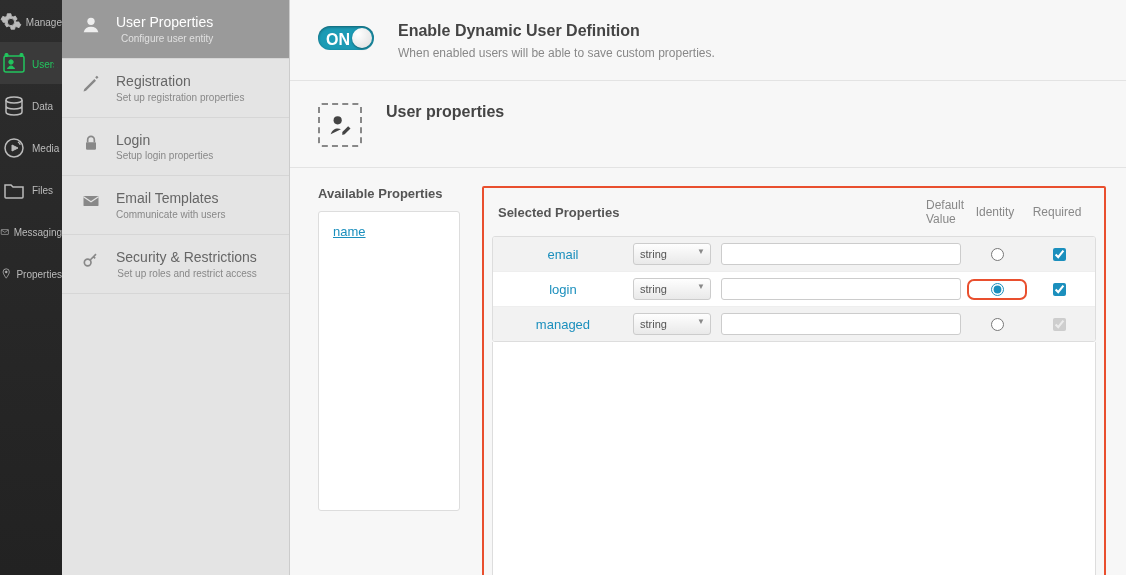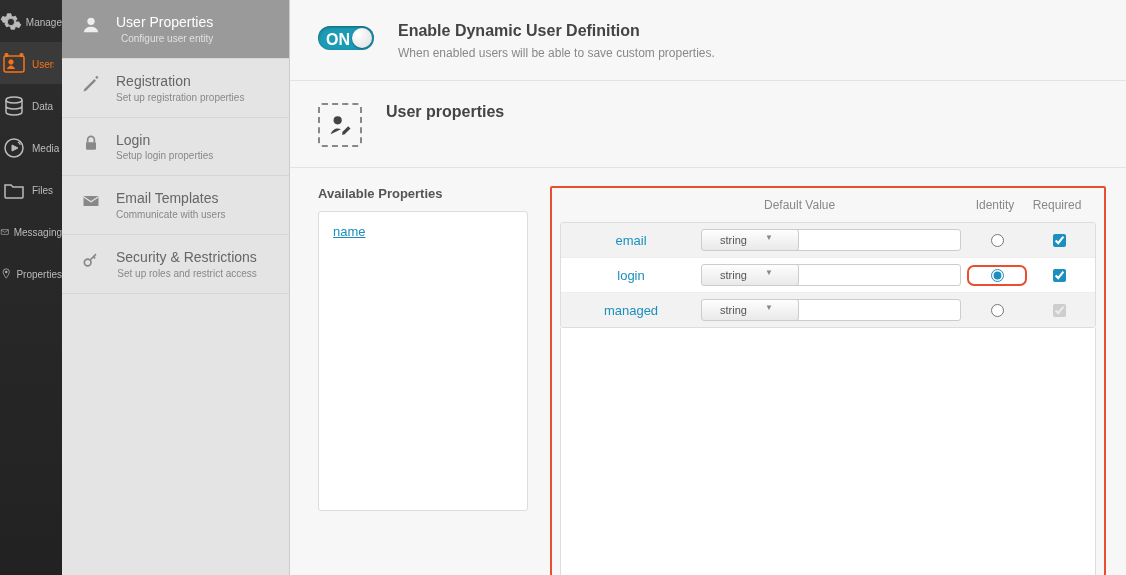--- a/index.html
+++ b/index.html
@@ -2,21 +2,21 @@
 <html><head>
 <meta charset="utf-8">
 <style>
   * { box-sizing: border-box; margin: 0; padding: 0; }
   html, body { height: 100%; font-family: "Helvetica Neue", Arial, sans-serif; font-size: 13px; color: #555; }
   body { display: flex; width: 1126px; height: 575px; overflow: hidden; background: #f5f5f5; }
 
   
   .rail { width: 62px; background: linear-gradient(#2d2d2d,#222); display: flex; flex-direction: column; align-items: center; color: #bbb; }
   .rail-item { width: 62px; padding: 10px 0 8px; display: flex; flex-direction: row; align-items: center; gap: 4px; cursor: pointer; position: relative; }
-  .rail-item.active { background: #3a3a3a; color: #f97316; }
+  .rail-item.active { background: #3a3a3a; color: #22c55e; }
   .rail-item.active::after { content:""; position:absolute; right:-8px; top:50%; transform:translateY(-50%); border:8px solid transparent; border-left-color:#3a3a3a; }
   .rail-item span.label { font-size: 10px; }
   .rail svg { width: 28px; height: 24px; fill: currentColor; stroke: currentColor; }
 
   
   .subnav { width: 228px; background: #e4e4e4; border-right: 1px solid #ccc; position: relative; }
   .subnav-item { display:flex; align-items:flex-start; gap:14px; padding:14px 16px 14px 18px; cursor:pointer; border-bottom:1px solid #d6d6d6; color:#666; }
   .subnav-item.active { background:#9a9a9a; color:#fff; position:relative; }
   .subnav-item.active::after { content:""; position:absolute; right:-12px; top:50%; transform:translateY(-50%); border:12px solid transparent; border-left-color:#9a9a9a; }
   .subnav-item .icon { width:22px; height:22px; flex:none; display:flex; align-items:center; justify-content:center; color:#888; }
@@ -52,21 +52,21 @@
   .selected { flex:1; border:2px solid #e94f2e; padding:6px 8px 10px 8px; border-radius:2px; }
   .sel-head { display:flex; align-items:center; padding:4px 8px 10px 6px; }
   .sel-head h3 { flex:none; width:230px; }
   .col-label { font-size:12px; color:#888; }
   .sel-table { border:1px solid #ddd; border-radius:3px; background:#fff; overflow:hidden; }
   .sel-row { display:flex; align-items:center; gap:10px; padding:6px 10px; border-bottom:1px solid #eee; background:#f2f2f2; }
   .sel-row:nth-child(even){ background:#fff; }
   .sel-row:last-child{ border-bottom:none; }
   .sel-name { width:120px; color:#1b8fbd; font-size:13px;text-align:center; }
   .sel-type { width:78px; }
-  .type-select { width:98px; height:22px; border:1px solid #ccc; border-radius:3px; background:linear-gradient(#fefefe,#e9e9e9); font-size:11px; color:#555; padding:0 18px 0 18px; appearance:none; position:relative; }
+  .type-select { width:78px; height:22px; border:1px solid #ccc; border-radius:3px; background:linear-gradient(#fefefe,#e9e9e9); font-size:11px; color:#555; padding:0 18px 0 6px; appearance:none; position:relative; }
   .type-wrap { position:relative; width:78px; }
   .type-wrap::after { content:"▼"; position:absolute; right:6px; top:4px; font-size:8px; color:#888; pointer-events:none; }
   .sel-default { flex:1; }
   .sel-default input { width:100%; height:22px; border:1px solid #ccc; border-radius:3px; padding:0 6px; font-size:12px; background:#fff; }
   .sel-identity { width:52px; display:flex; justify-content:center; }
   .sel-required { width:52px; display:flex; justify-content:center; }
   .identity-hot { outline:2px solid #e94f2e; outline-offset:2px; border-radius:3px; }
   input[type=radio]{ accent-color:#1b8fbd; }
   input[type=checkbox]{ accent-color:#1b8fbd; }
 
@@ -227,20 +227,21 @@
   <section class="props">
     <div class="available">
       <h3>Available Properties</h3>
       <div class="list" id="available-list">
           <div class="item">name</div>
         </div>
     </div>
 
     <div class="selected">
       <div class="sel-head">
+        <h3>Selected Properties</h3>
         <div class="head-cols">
           <span class="spacer-name"></span>
           <span class="spacer-type"></span>
           <span class="col-label hc-default">Default Value</span>
           <span class="col-label hc-identity">Identity</span>
           <span class="col-label hc-required">Required</span>
         </div>
       </div>
       <div class="sel-table" id="selected-table">
           <div class="sel-row">

